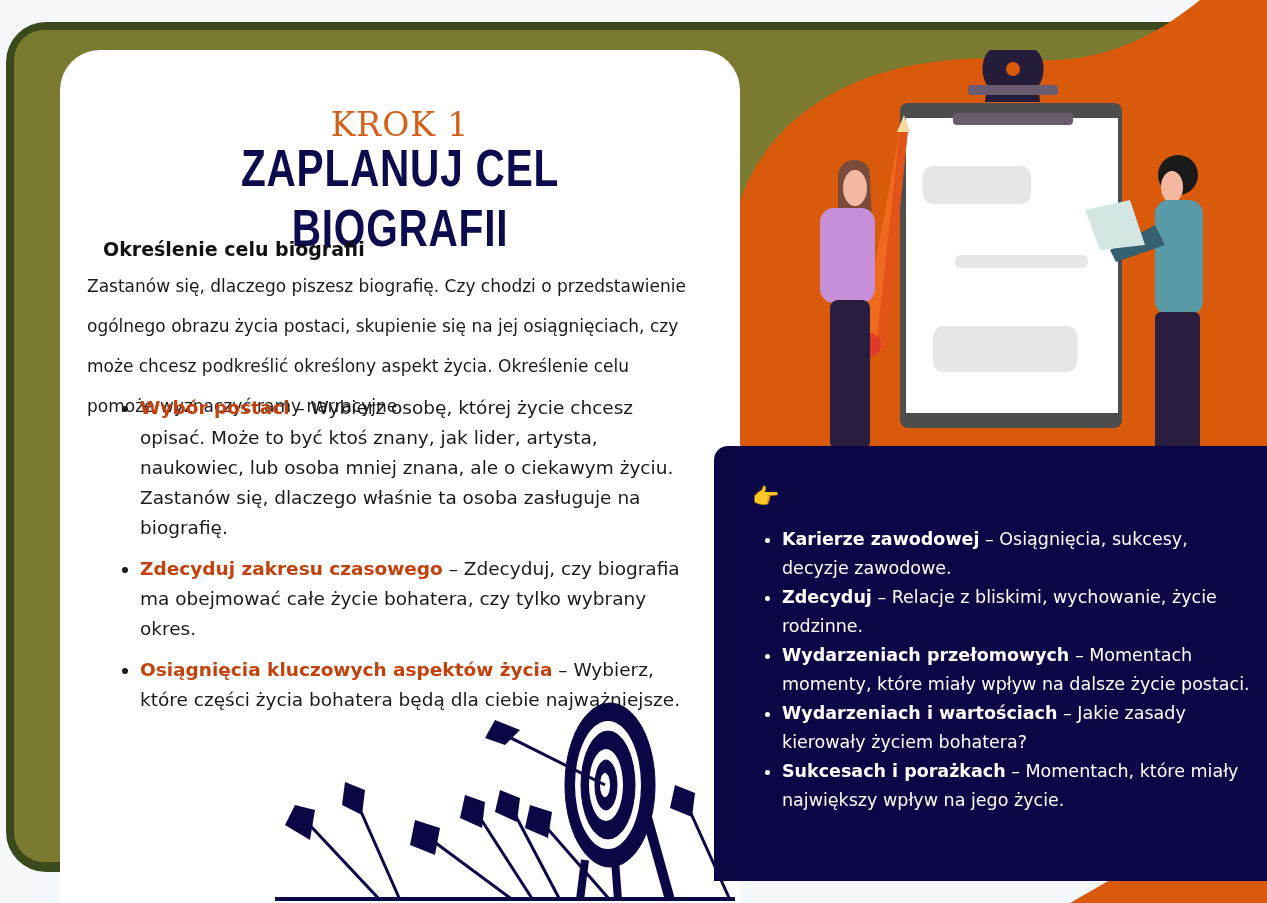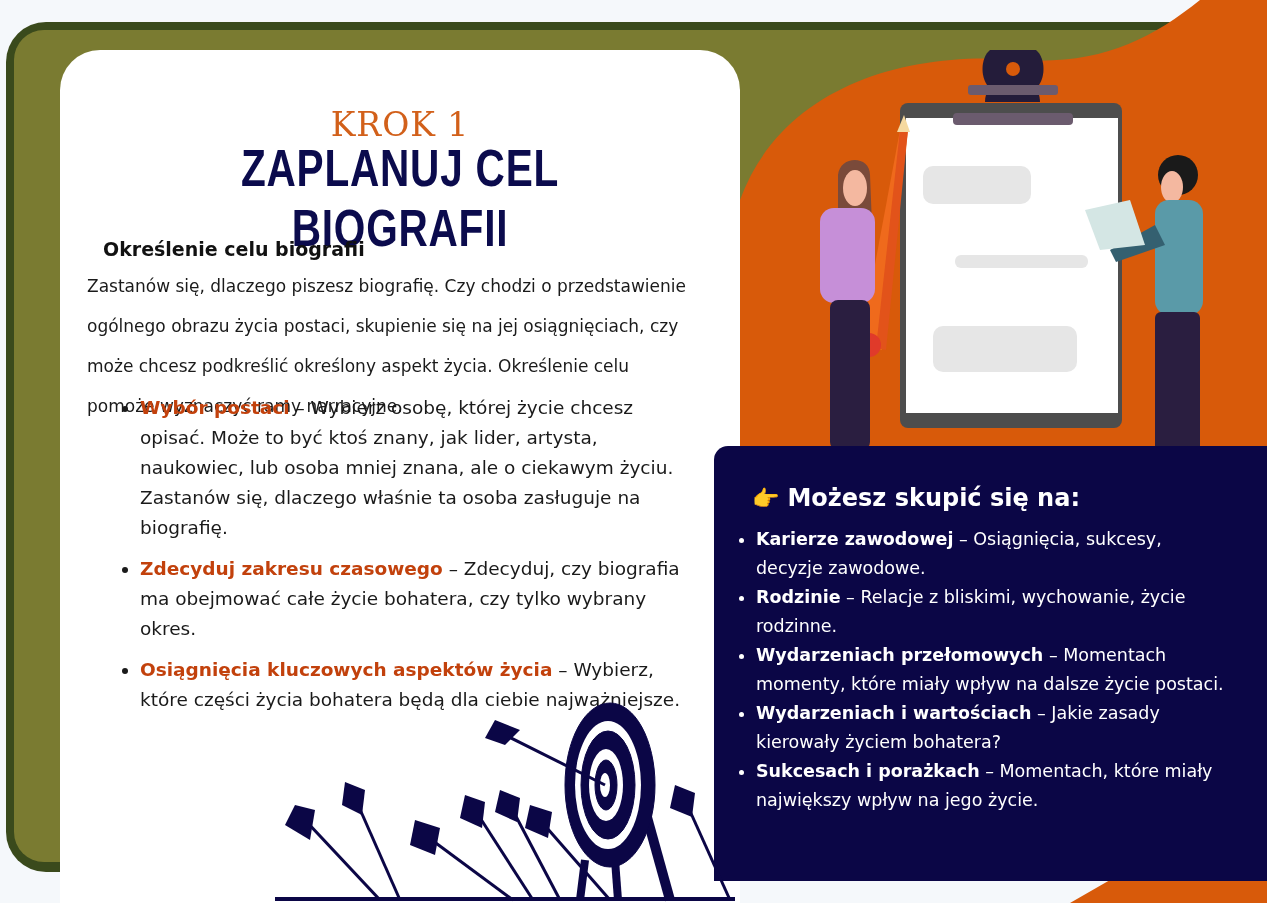--- a/index.html
+++ b/index.html
@@ -10,21 +10,21 @@
   .white-card { position:absolute; left:60px; top:50px; width:680px; height:853px; background:#ffffff; border-radius:40px 40px 0 0; }
   .kicker { position:absolute; left:60px; width:680px; top:93px; text-align:center; font-family:"DejaVu Serif", serif; font-weight:normal; font-size:33px; color:#d2601a; letter-spacing:1px;margin-top:12px; }
   .title { position:absolute; left:60px; width:680px; top:138px; text-align:center; font-family:"Liberation Sans", sans-serif; font-weight:bold; font-size:52px; color:#0b0b4d; transform:scaleX(0.78); transform-origin:center; letter-spacing:1px; }
   .section-heading { position:absolute; left:103px; top:238px; font-size:19px; font-weight:bold; color:#111; }
   .intro { position:absolute; left:87px; top:266px; width:600px; font-size:17px; line-height:40px; color:#1a1a1a; }
   .bullets { position:absolute; left:115px; top:393px; width:560px; margin:0; padding:0 0 0 25px; font-size:18.5px; line-height:30px; color:#1a1a1a; }
   .bullets li { margin-bottom:11px; }
   .bullets b { color:#c2410c; }
   .dark-box { position:absolute; left:714px; top:446px; width:553px; height:435px; background:#0b0646; border-radius:14px 0 0 0; }
   .box-heading { position:absolute; left:752px; top:484px; font-size:24px; font-weight:bold; color:#fff; display:flex; align-items:center; gap:8px; }
-  .box-list { position:absolute; left:734px; top:525px; width:470px; margin:0; padding:0 0 0 22px; font-size:17.5px; line-height:29px; color:#fff; }
+  .box-list { position:absolute; left:760px; top:525px; width:470px; margin:0; padding:0 0 0 22px; font-size:17.5px; line-height:29px; color:#fff; }
   .box-list li { margin-bottom:0; }
   .illus { position:absolute; }
   .ground { position:absolute; left:275px; top:897px; width:460px; height:4px; background:#0b0646; }
 </style>
 </head>
 <body>
 
 <div class="olive-frame"></div>
 <div class="olive-inner"></div>
 
@@ -78,25 +78,24 @@
   <path d="M355 175 L 310 200 L 316 212 L 365 195 Z" fill="#346070"></path>
   <polygon points="285,160 330,150 345,195 300,200" fill="#d4e6e4"></polygon>
   <rect x="355" y="262" width="45" height="145" rx="6" fill="#2a1e40"></rect>
   <ellipse cx="365" cy="412" rx="13" ry="6" fill="#1a1a1a"></ellipse>
   <ellipse cx="390" cy="412" rx="13" ry="6" fill="#1a1a1a"></ellipse>
 </svg>
 
 <div class="dark-box"></div>
 <div class="box-heading">
   <span style="font-size:22px;color:#f2c230;">👉</span>
-  <span>Możesz skupić się na:</span>
 </div>
 <ul class="box-list">
   <li><b>Karierze zawodowej</b><span> – Osiągnięcia, sukcesy, decyzje zawodowe.</span></li>
-  <li><b>Rodzinie</b><span> – Relacje z bliskimi, wychowanie, życie rodzinne.</span></li>
+  <li><b>Zdecyduj</b><span> – Relacje z bliskimi, wychowanie, życie rodzinne.</span></li>
   <li><b>Wydarzeniach przełomowych</b><span> – Momentach momenty, które miały wpływ na dalsze życie postaci.</span></li>
   <li><b>Wydarzeniach i wartościach</b><span> – Jakie zasady kierowały życiem bohatera?</span></li>
   <li><b>Sukcesach i porażkach</b><span> – Momentach, które miały największy wpływ na jego życie.</span></li>
 </ul>
 
 <svg class="illus" style="left:270px;top:700px;" width="470" height="203" viewBox="0 0 470 203">
   <g fill="#0b0646" stroke="#0b0646">
 
     <line x1="315" y1="160" x2="310" y2="200" stroke-width="8"></line>
     <line x1="345" y1="160" x2="348" y2="200" stroke-width="8"></line>

